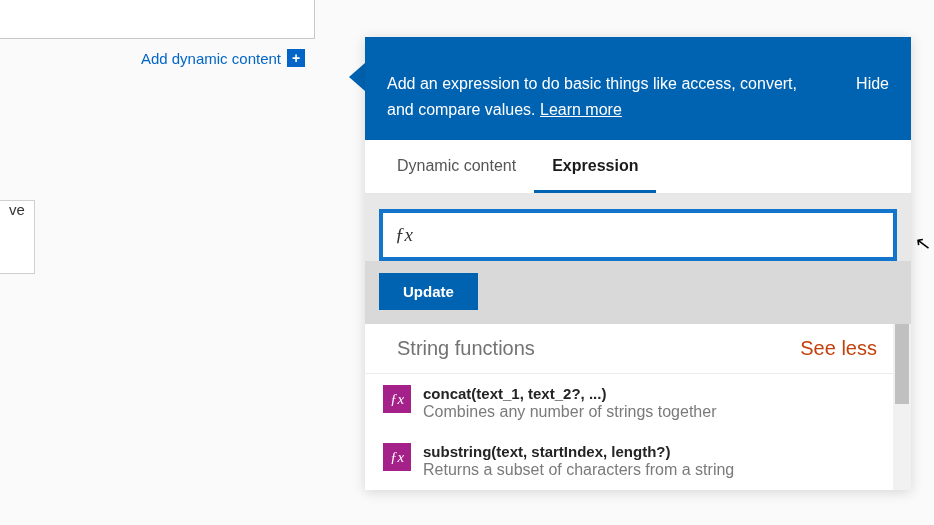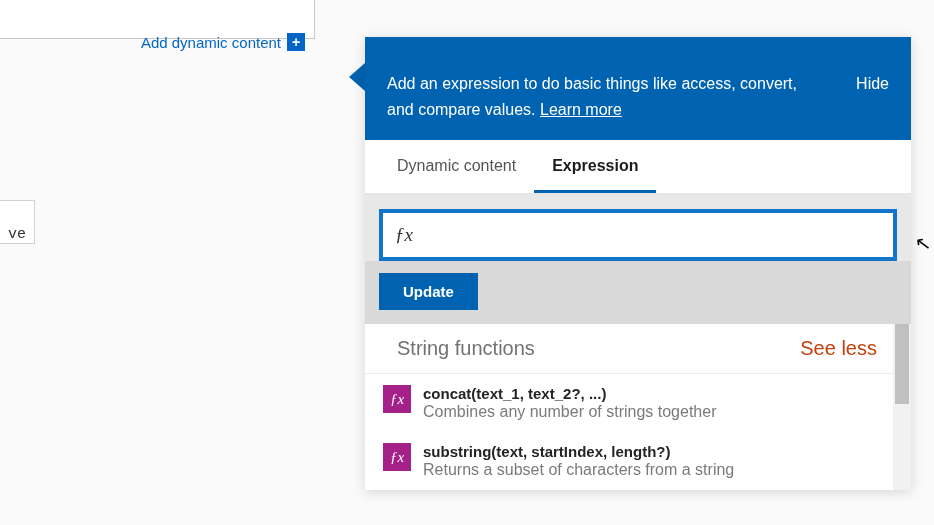--- a/index.html
+++ b/index.html
@@ -18,21 +18,21 @@
     width: 315px;
     height: 39px;
     background: #fff;
     border: 1px solid #c8c8c8;
     border-left: none;
     border-top: none;
   }
   .add-dynamic {
     position: absolute;
     left: 100px;
-    top: 33px;
+    top: 49px;
     width: 205px;
     display: flex;
     align-items: center;
     justify-content: flex-end;
     font-size: 15px;
     color: #0366c7;
     cursor: pointer;
   }
   .add-dynamic .plus-icon {
     width: 18px;
@@ -45,30 +45,29 @@
     justify-content: center;
     font-size: 14px;
     font-weight: bold;
     line-height: 1;
   }
   .left-box-2 {
     position: absolute;
     left: 0;
     top: 200px;
     width: 35px;
-    height: 44px;
+    height: 74px;
     background: #fff;
     border: 1px solid #d0d0d0;
     border-left: none;
     display: flex;
-    align-items: flex-end;
+    align-items: flex-start;
     justify-content: center;
     font-size: 15px;
     color: #333;
-    font-family: Liberation Mono, monospace;
   }
   .callout-arrow {
     position: absolute;
     left: 349px;
     top: 63px;
     width: 0;
     height: 0;
     border-top: 14px solid transparent;
     border-bottom: 14px solid transparent;
     border-right: 16px solid #0063b1;

